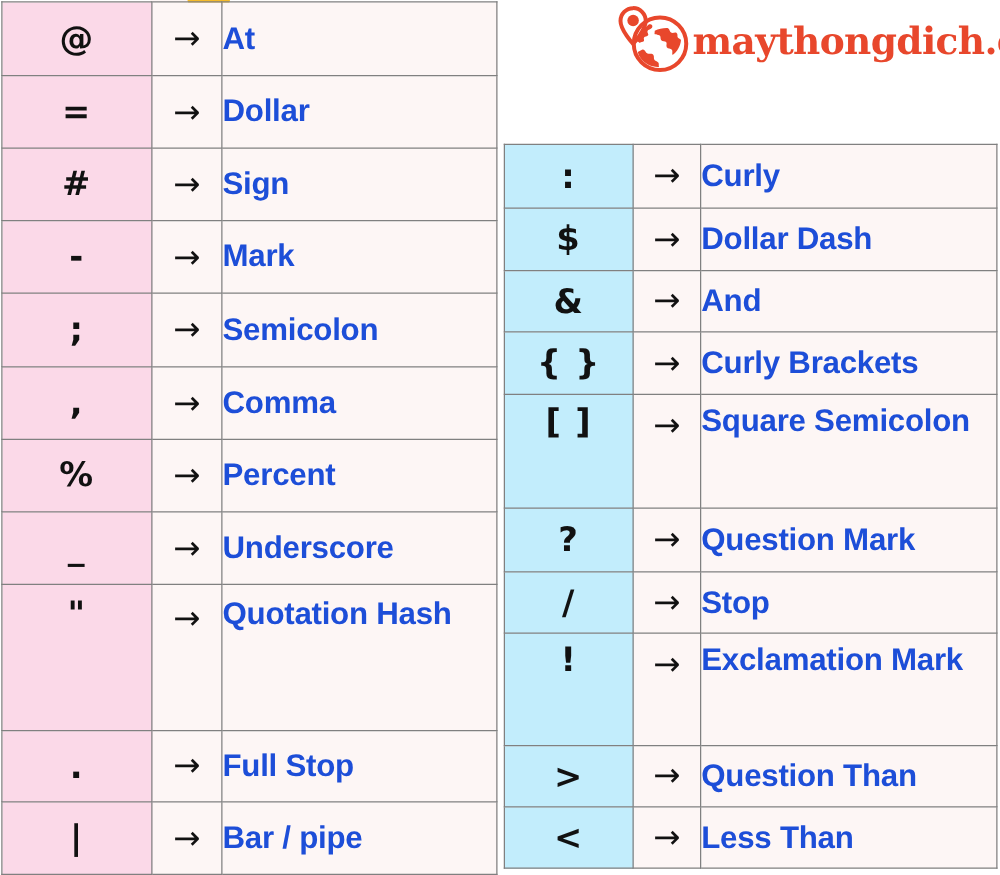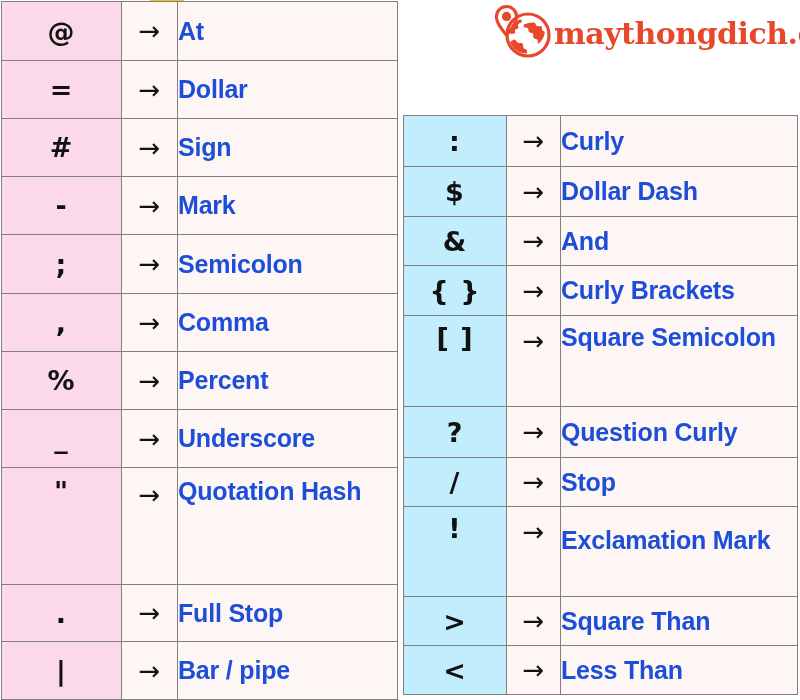--- a/index.html
+++ b/index.html
@@ -241,36 +241,36 @@
         <td class="name">Curly Brackets</td>
       </tr>
       <tr style="height:91px">
         <td class="sym" style="vertical-align:top;padding-top:6px">[ ]</td>
         <td class="arrow" style="vertical-align:top;padding-top:12px">→</td>
         <td class="name" style="vertical-align:top;padding-top:8px">Square Semicolon</td>
       </tr>
       <tr style="height:51px">
         <td class="sym">?</td>
         <td class="arrow">→</td>
-        <td class="name">Question Curly</td>
+        <td class="name">Question Mark</td>
       </tr>
       <tr style="height:49px">
         <td class="sym">/</td>
         <td class="arrow">→</td>
         <td class="name">Stop</td>
       </tr>
       <tr style="height:90px">
         <td class="sym" style="vertical-align:top;padding-top:6px">!</td>
         <td class="arrow" style="vertical-align:top;padding-top:12px">→</td>
-        <td class="name" style="vertical-align:top;padding-top:20px">Exclamation Mark</td>
+        <td class="name" style="vertical-align:top;padding-top:8px">Exclamation Mark</td>
       </tr>
       <tr style="height:49px">
         <td class="sym">&gt;</td>
         <td class="arrow">→</td>
-        <td class="name">Square Than</td>
+        <td class="name">Question Than</td>
       </tr>
       <tr style="height:49px">
         <td class="sym">&lt;</td>
         <td class="arrow">→</td>
         <td class="name">Less Than</td>
       </tr>
 
     </tbody>
   </table>
 

